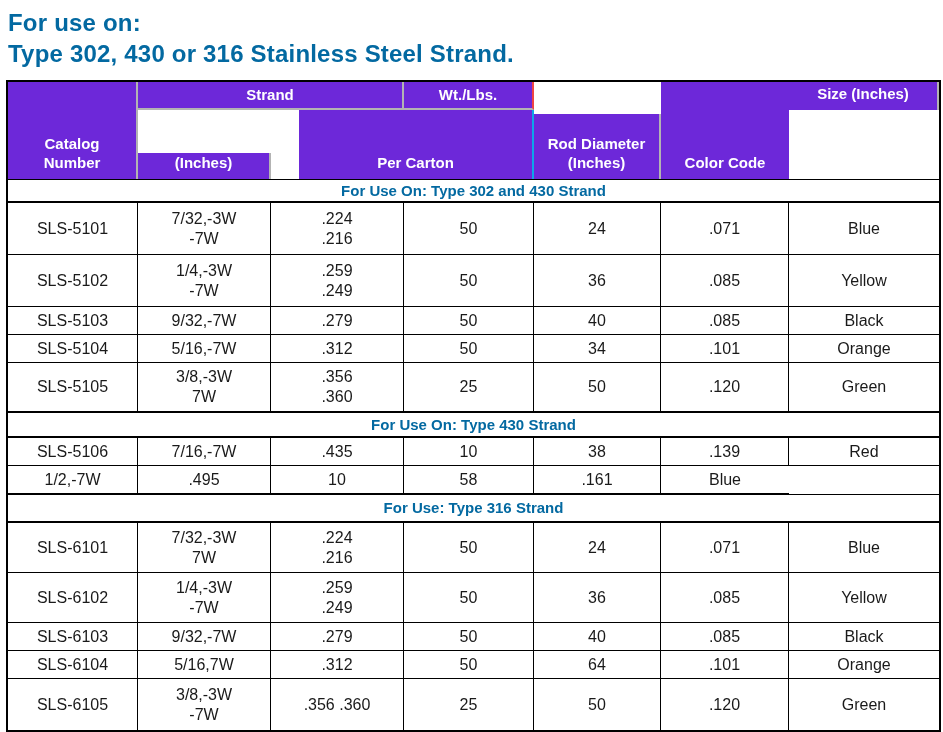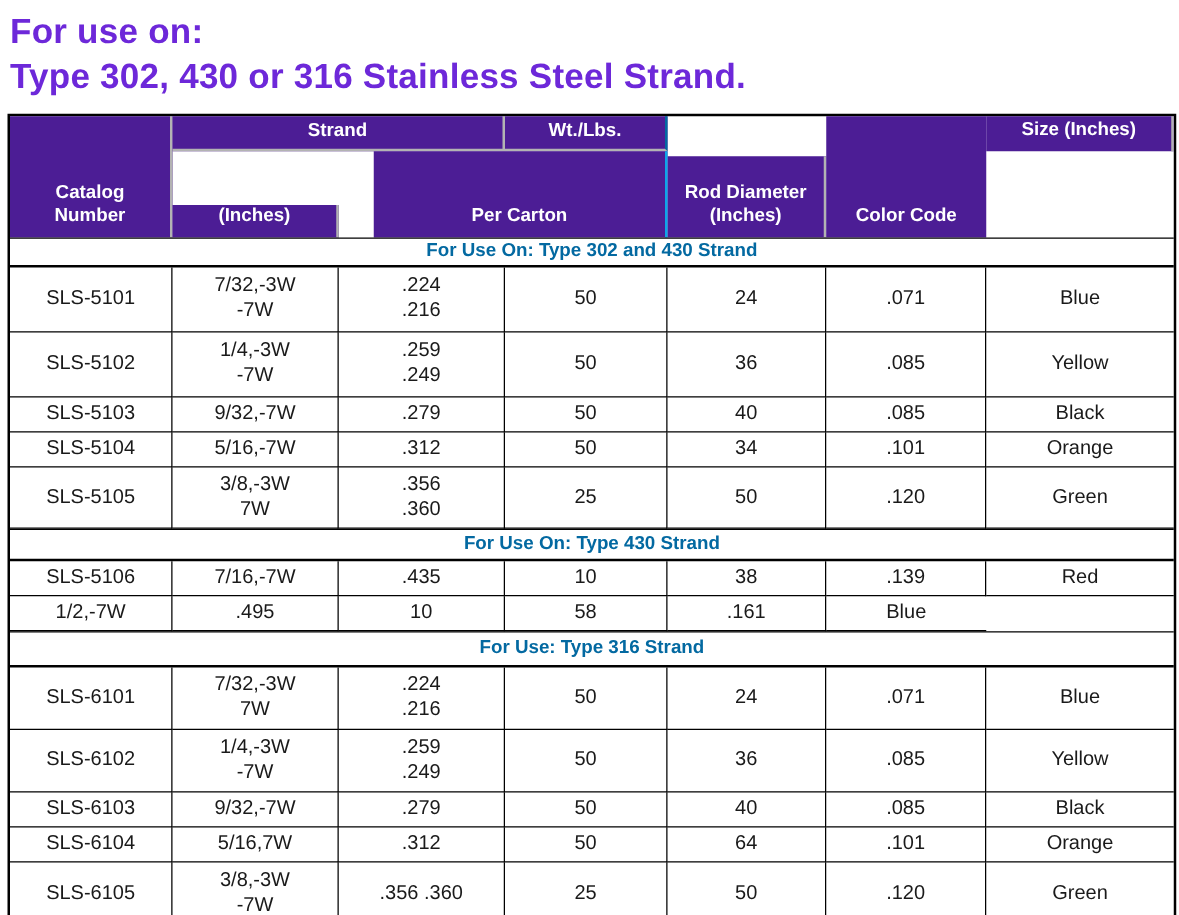--- a/index.html
+++ b/index.html
@@ -6,23 +6,23 @@
     margin: 0;
     padding: 0;
     background: #ffffff;
     font-family: "Liberation Sans", "DejaVu Sans", sans-serif;
     width: 943px;
   }
   .page { width: 943px; height: 732px; position: relative; }
 
   .title-block {
     padding: 7px 0 0 8px;
-    color: #6d28d9;
+    color: #0369a1;
     font-weight: 700;
-    font-size: 28px;
+    font-size: 24px;
     line-height: 1.3;
     letter-spacing: 0.2px;
   }
 
   .tbl {
     margin: 11px 0 0 6px;
     display: grid;
     grid-template-columns: 130px 133px 133px 130px 127px 128px 150px;
     grid-template-rows: 28px 69px 24px 52px 52px 28px 28px 49px 26px 28px 28px 29px 50px 50px 28px 28px 51px;
     border: 2px solid #000;
@@ -35,30 +35,30 @@
     justify-content: center;
     align-items: center;
     white-space: pre-line;
     text-align: center;
     min-width: 0;
     line-height: 1.25;
   }
 
   
   .h {
-    background: #4c1d95;
+    background: #6d28d9;
     color: #ffffff;
     font-weight: 700;
     font-size: 15px;
   }
   .h-bot { align-items: flex-end; padding-bottom: 7px; }
   .hc  { grid-row: span 2; border-right: 2px solid #b3b3b3; }
   .hs  { grid-column: span 2; border-right: 2px solid #b3b3b3; border-bottom: 2px solid #b3b3b3; }
   .hu  { border-right: 2px solid #b3b3b3; border-bottom: 2px solid #b3b3b3; }
-  .hw  { border-right: 2px solid #0369a1; border-bottom: 2px solid #b3b3b3; }
+  .hw  { border-right: 2px solid #ef4444; border-bottom: 2px solid #b3b3b3; }
   .hr  { grid-row: span 2; border-right: 2px solid #b3b3b3; margin-top: 32px; }
   .hcc { grid-row: span 2; }
   .hsz { border-right: 2px solid #b3b3b3; }
   .hmd { border-right: 2px solid #b3b3b3; margin-top: 43px; }
   .hpc { grid-column: span 2; border-right: 2px solid #0ea5e9; margin-left: 28px; }
 
   
   .sec {
     grid-column: 1 / -1;
     border-top: 1px solid #000;

